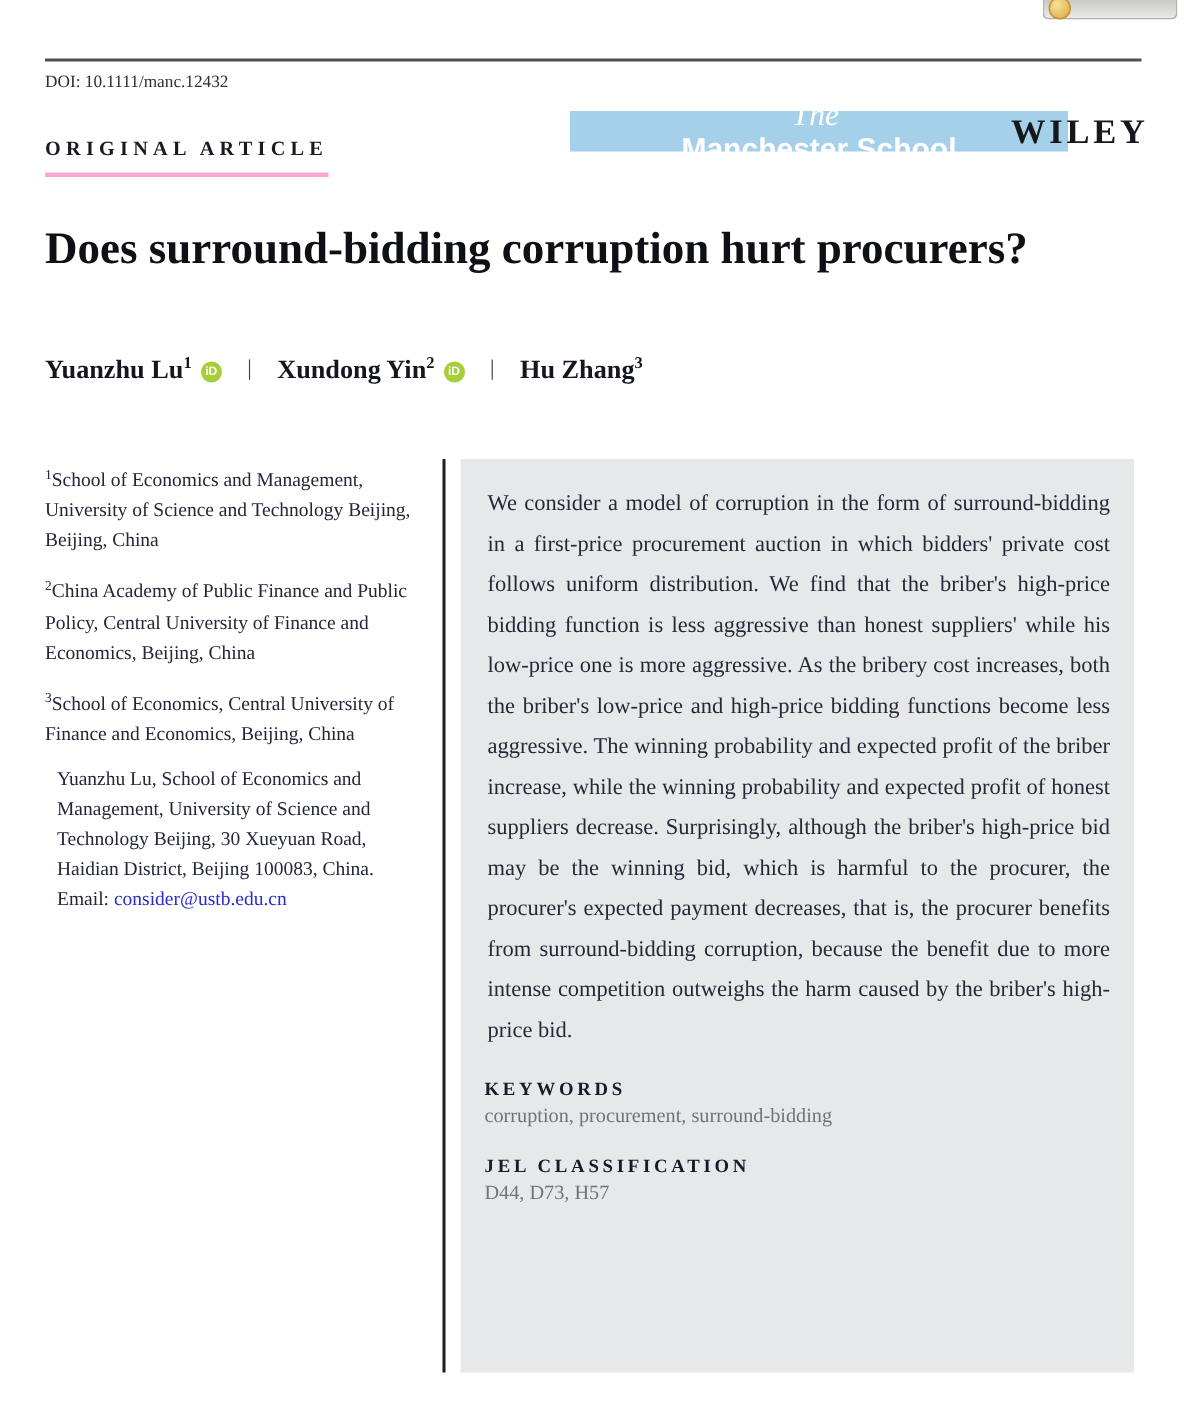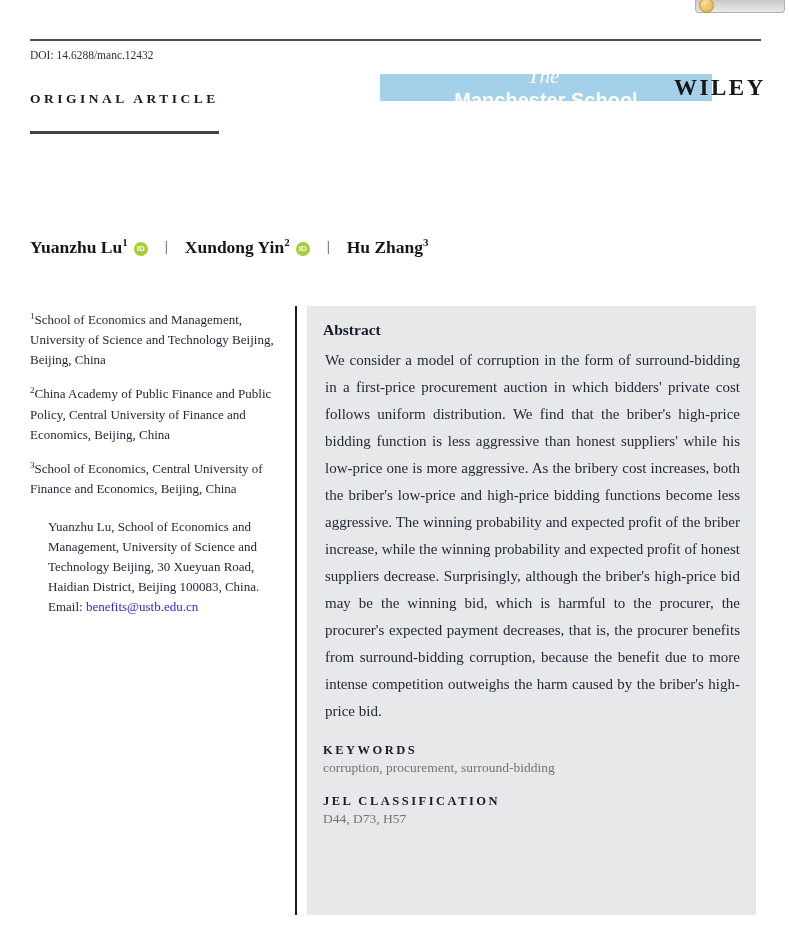--- a/index.html
+++ b/index.html
@@ -34,21 +34,21 @@
     font-size: 11.5px; color: #2a2e3c; white-space: nowrap;
   }
   .vsep { display: inline-block; width: 2px; height: 16px; background: #4a4d55; margin: 0 16px; }
   .top-rule { position: absolute; left: 30px; top: 39px; width: 731px; height: 2px; background: #4b4e54; }
   .doi { position: absolute; left: 30px; top: 49px; font-size: 11.5px; color: #2a2e3c; }
 
   .article-type {
     position: absolute; left: 30px; top: 91px;
     font-size: 13.5px; font-weight: bold; letter-spacing: 3.5px;
     color: #171a24;
-    padding-bottom: 24px; border-bottom: 3px solid #404040;
+    padding-bottom: 8px; border-bottom: 3px solid #f9a8d4;
   }
 
   
   .journal-logo {
     position: absolute; left: 380px; top: 74px;
     width: 332px; height: 27px;
     display: flex; align-items: center; justify-content: center;
     white-space: nowrap;
     flex-direction: column;
   }
@@ -88,21 +88,21 @@
   .author-sep { font-weight: normal; font-size: 15px; color: #3a3d46; margin: 0 17px; }
 
   
   .left-col {
     position: absolute; left: 30px; top: 306px; width: 258px;
     font-size: 13px; line-height: 20px; color: #23273a;
   }
   .affiliation { margin: 0 0 10px 0; }
   .affiliation sup { font-size: 9px; }
   .corr-heading { font-weight: bold; margin: 18px 0 0 0; color: #171a26; }
-  .corr-body { margin: 18px; }
+  .corr-body { margin: 8px; }
   .email-link { color: #2b2bcb; text-decoration: none; }
 
   
   .vrule { position: absolute; left: 295px; top: 306px; width: 2px; height: 609px; background: #1d1d22; }
   .abstract-box {
     position: absolute; left: 307px; top: 306px; width: 449px; height: 609px;
     background: #e7e8ea; box-sizing: border-box;
     padding: 15px 14px 0 16px;
   }
   .abstract-heading { font-size: 15.5px; font-weight: bold; color: #16192a; margin: 0 0 8px 0; }
@@ -121,53 +121,53 @@
 
 <div class="page">
 
   <div class="toolbar-fragment">
     <span class="toolbar-circle"></span>
   </div>
 
 
   <div class="top-rule"></div>
 
-  <div class="doi">DOI: 14.6288/manc.12432</div>
+  <div class="doi">DOI: 10.1111/manc.12432</div>
 
   <div class="article-type">ORIGINAL ARTICLE</div>
 
   <div class="journal-logo" id="journal-logo" style="background: rgb(165, 208, 234);">
     <span class="journal-the">The</span>
     <span class="journal-name">Manchester School</span>
   </div>
   <div class="publisher">WILEY</div>
 
+  <h1 class="paper-title" style="margin:0;">Does surround-bidding corruption hurt procurers?</h1>
 
   <div class="authors">
     <span class="author"><span>Yuanzhu Lu</span><sup>1</sup><span class="orcid" style="background: rgb(166, 206, 57);">iD</span></span>
     <span class="author-sep">|</span>
     <span class="author"><span>Xundong Yin</span><sup>2</sup><span class="orcid" style="background: rgb(166, 206, 57);">iD</span></span>
     <span class="author-sep">|</span>
     <span class="author"><span>Hu Zhang</span><sup>3</sup></span>
   </div>
 
   <div class="left-col">
     <p class="affiliation"><sup>1</sup><span>School of Economics and Management, University of Science and Technology Beijing, Beijing, China</span></p>
     <p class="affiliation"><sup>2</sup><span>China Academy of Public Finance and Public Policy, Central University of Finance and Economics, Beijing, China</span></p>
     <p class="affiliation"><sup>3</sup><span>School of Economics, Central University of Finance and Economics, Beijing, China</span></p>
 
     <p class="corr-body"><span>Yuanzhu Lu, School of Economics and Management, University of Science and Technology Beijing, 30 Xueyuan Road, Haidian District, Beijing 100083, China.</span><br>
-      <span>Email: </span><a href="#" class="email-link" style="color: rgb(43, 43, 203);">benefits@ustb.edu.cn</a>
+      <span>Email: </span><a href="#" class="email-link" style="color: rgb(43, 43, 203);">consider@ustb.edu.cn</a>
     </p>
   </div>
 
   <div class="vrule"></div>
 
   <div class="abstract-box" style="background: rgb(231, 232, 234);">
-    <p class="abstract-heading">Abstract</p>
     <p class="abstract-body">We consider a model of corruption in the form of surround-bidding in a first-price procurement auction in which bidders' private cost follows uniform distribution. We find that the briber's high-price bidding function is less aggressive than honest suppliers' while his low-price one is more aggressive. As the bribery cost increases, both the briber's low-price and high-price bidding functions become less aggressive. The winning probability and expected profit of the briber increase, while the winning probability and expected profit of honest suppliers decrease. Surprisingly, although the briber's high-price bid may be the winning bid, which is harmful to the procurer, the procurer's expected payment decreases, that is, the procurer benefits from surround-bidding corruption, because the benefit due to more intense competition outweighs the harm caused by the briber's high-price bid.</p>
     <p class="kw-heading">KEYWORDS</p>
     <p class="kw-body">corruption, procurement, surround-bidding</p>
     <p class="kw-heading">JEL CLASSIFICATION</p>
     <p class="kw-body">D44, D73, H57</p>
   </div>
 
 </div>
 
 </body></html>

